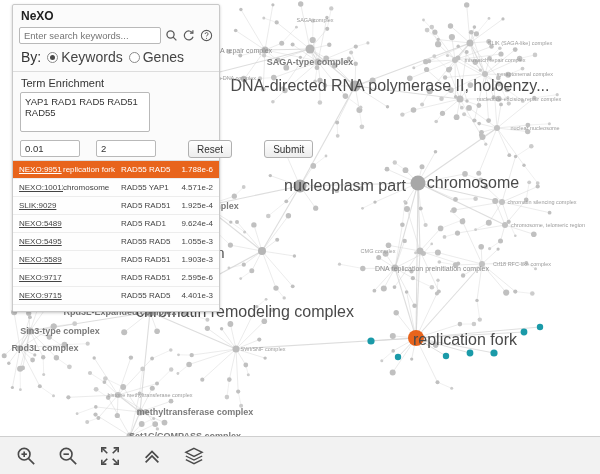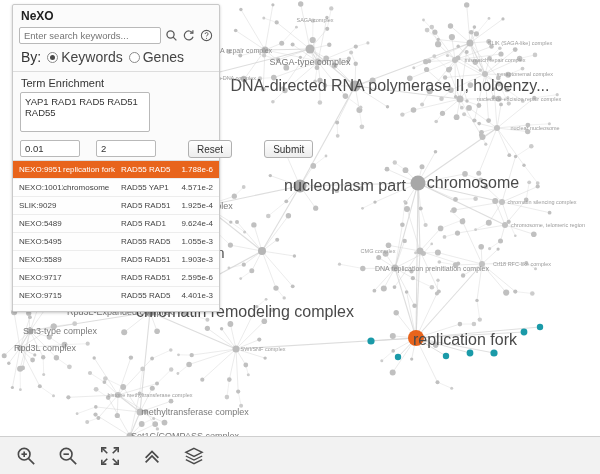--- a/index.html
+++ b/index.html
@@ -49,20 +49,21 @@
     font-size: 5.5px;
     color: #9b9b9b;
   }
   .net-label.small {
     font-size: 7px;
     color: #8a8a8a;
   }
   .net-label.mid {
     font-size: 9px;
     color: #7a7a7a;
+    font-weight: bold;
   }
   
   #panel {
     position: absolute;
     left: 12px;
     top: 4px;
     width: 206px;
     background: #fbfbfb;
     border: 1px solid #c9c9c9;
     box-shadow: 0 1px 3px rgba(0,0,0,0.22);
@@ -207,21 +208,21 @@
     height: 17px;
     font-size: 8px;
     color: #444;
     border-bottom: 1px solid #ededed;
     background: rgba(255,255,255,0.72);
   }
   .res-row.sel {
     background: #e8641c;
     color: #fff;
   }
-  .res-row .c0 { width: 44px; padding-left: 6px; overflow: hidden; white-space: nowrap; }
+  .res-row .c0 { width: 44px; padding-left: 6px; overflow: hidden; white-space: nowrap; text-decoration: underline; }
   .res-row .c1 { width: 58px; overflow: hidden; white-space: nowrap; }
   .res-row .c2 { flex: 1; overflow: hidden; white-space: nowrap; }
   .res-row .c3 { width: 42px; text-align: right; padding-right: 6px; overflow: hidden; white-space: nowrap; }
   
   #toolbar {
     position: absolute;
     left: 0;
     right: 0;
     bottom: 0;
     height: 38px;

